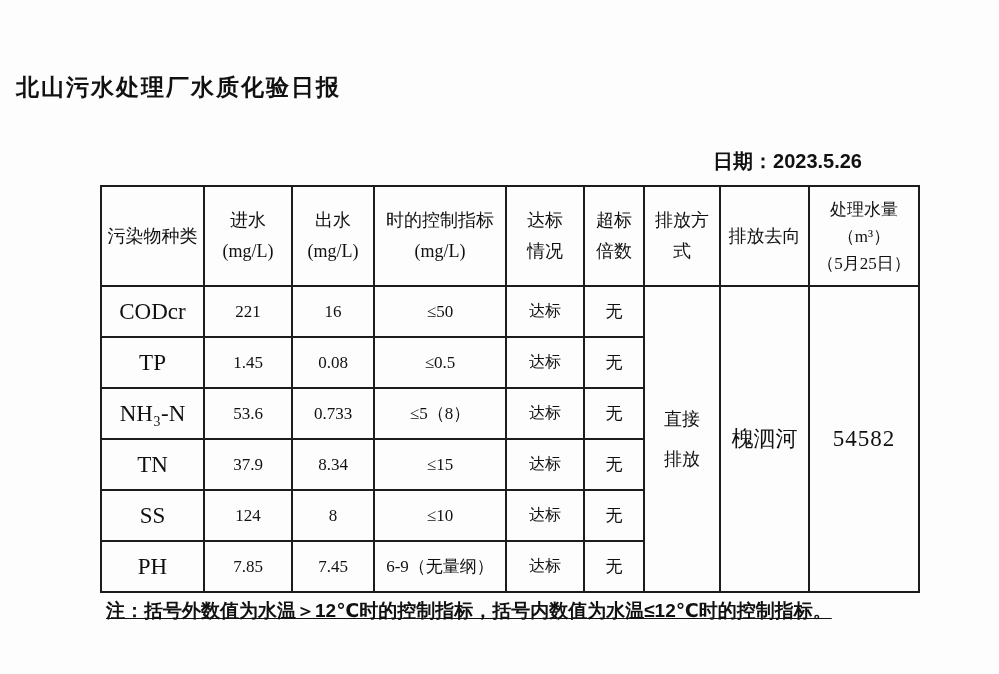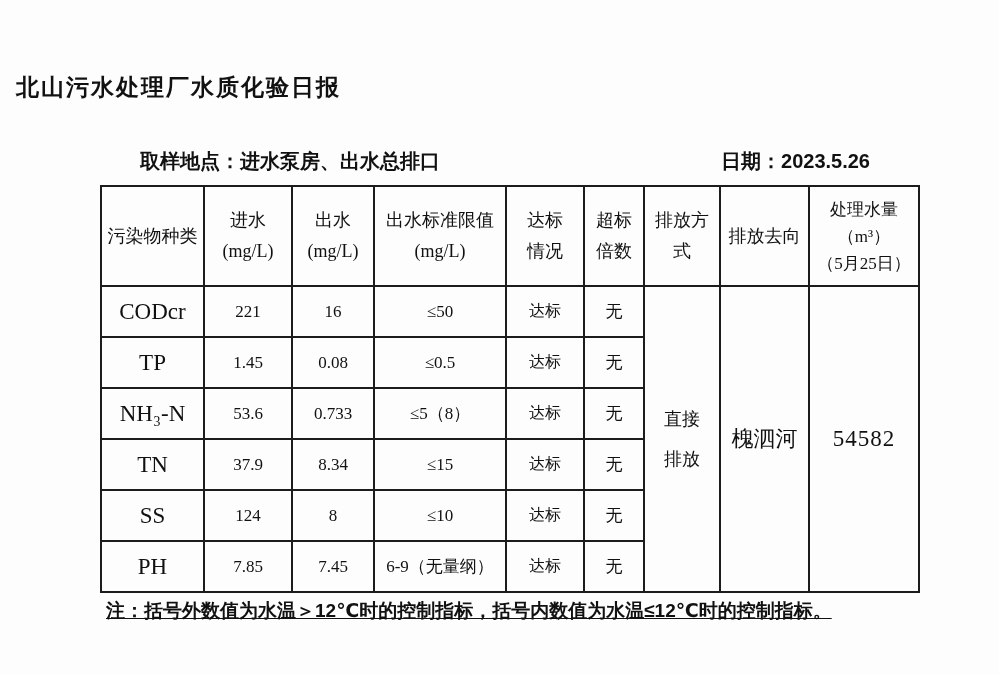--- a/index.html
+++ b/index.html
@@ -20,21 +20,21 @@
     letter-spacing:2px;
   }
   .meta {
     position:absolute;
     top:148px; left:100px; width:818px; height:28px;
     font-family:"Liberation Sans","DejaVu Sans",sans-serif;
     font-weight:700;
     font-size:20px;
   }
   .meta .loc { position:absolute; left:40px; top:0; }
-  .meta .date { position:absolute; right:48px; top:0;margin-left:20px; }
+  .meta .date { position:absolute; right:56px; top:0;margin-left:20px; }
   table.report {
     position:absolute;
     left:100px; top:185px;
     width:818px; height:407px;
     border-collapse:collapse;
     table-layout:fixed;
   }
   table.report th, table.report td {
     border:2px solid #1c1c1c;
     text-align:center;
@@ -66,21 +66,20 @@
   }
 </style>
 </head>
 <body>
 
 <div class="page">
 
   <div class="title">北山污水处理厂水质化验日报</div>
 
   <div class="meta">
-    <span class="loc">取样地点：进水泵房、出水总排口</span>
     <span class="date">日期：2023.5.26</span>
   </div>
 
   <table class="report">
     <colgroup>
       <col style="width:103px">
         <col style="width:88px">
         <col style="width:82px">
       <col style="width:132px">
         <col style="width:78px">
@@ -97,21 +96,21 @@
       </th>
       <th>
         <div class="hl">进水</div>
         <div class="hl">(mg/L)</div>
       </th>
       <th>
         <div class="hl">出水</div>
         <div class="hl">(mg/L)</div>
       </th>
       <th>
-        <div class="hl">出水标准限值</div>
+        <div class="hl">时的控制指标</div>
         <div class="hl">(mg/L)</div>
       </th>
       <th>
         <div class="hl">达标</div>
         <div class="hl">情况</div>
       </th>
       <th>
         <div class="hl">超标</div>
         <div class="hl">倍数</div>
       </th>

